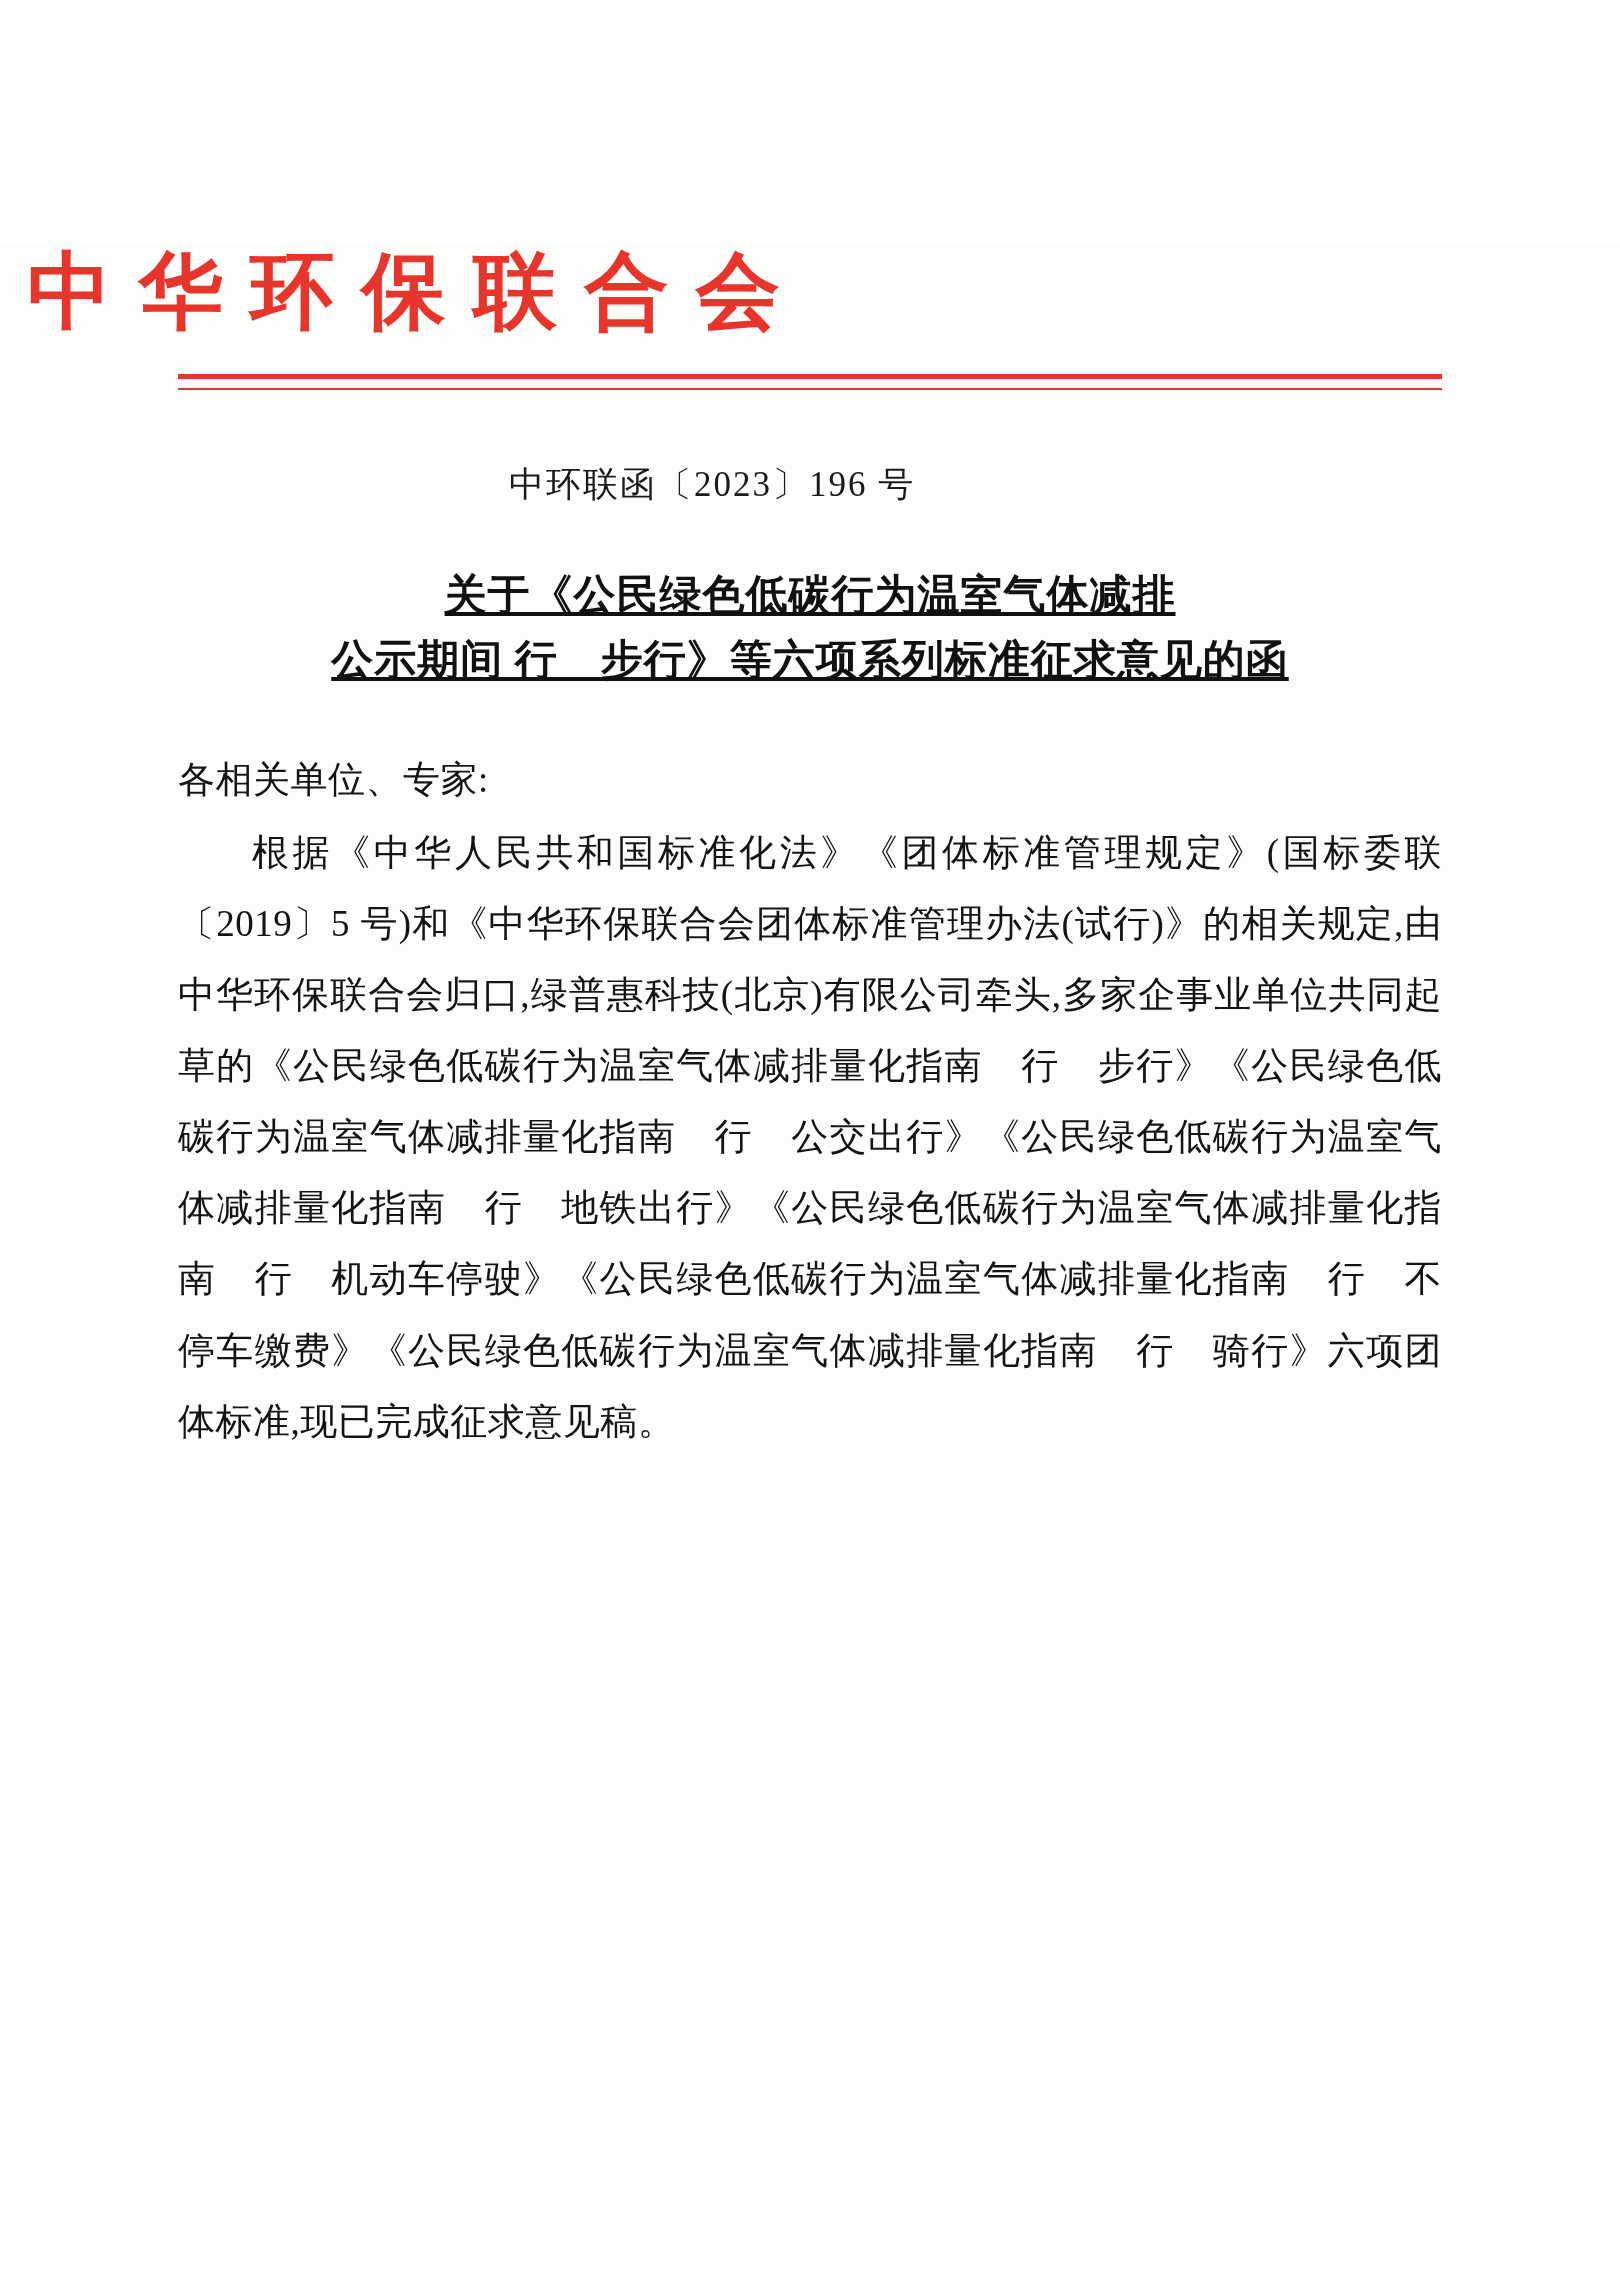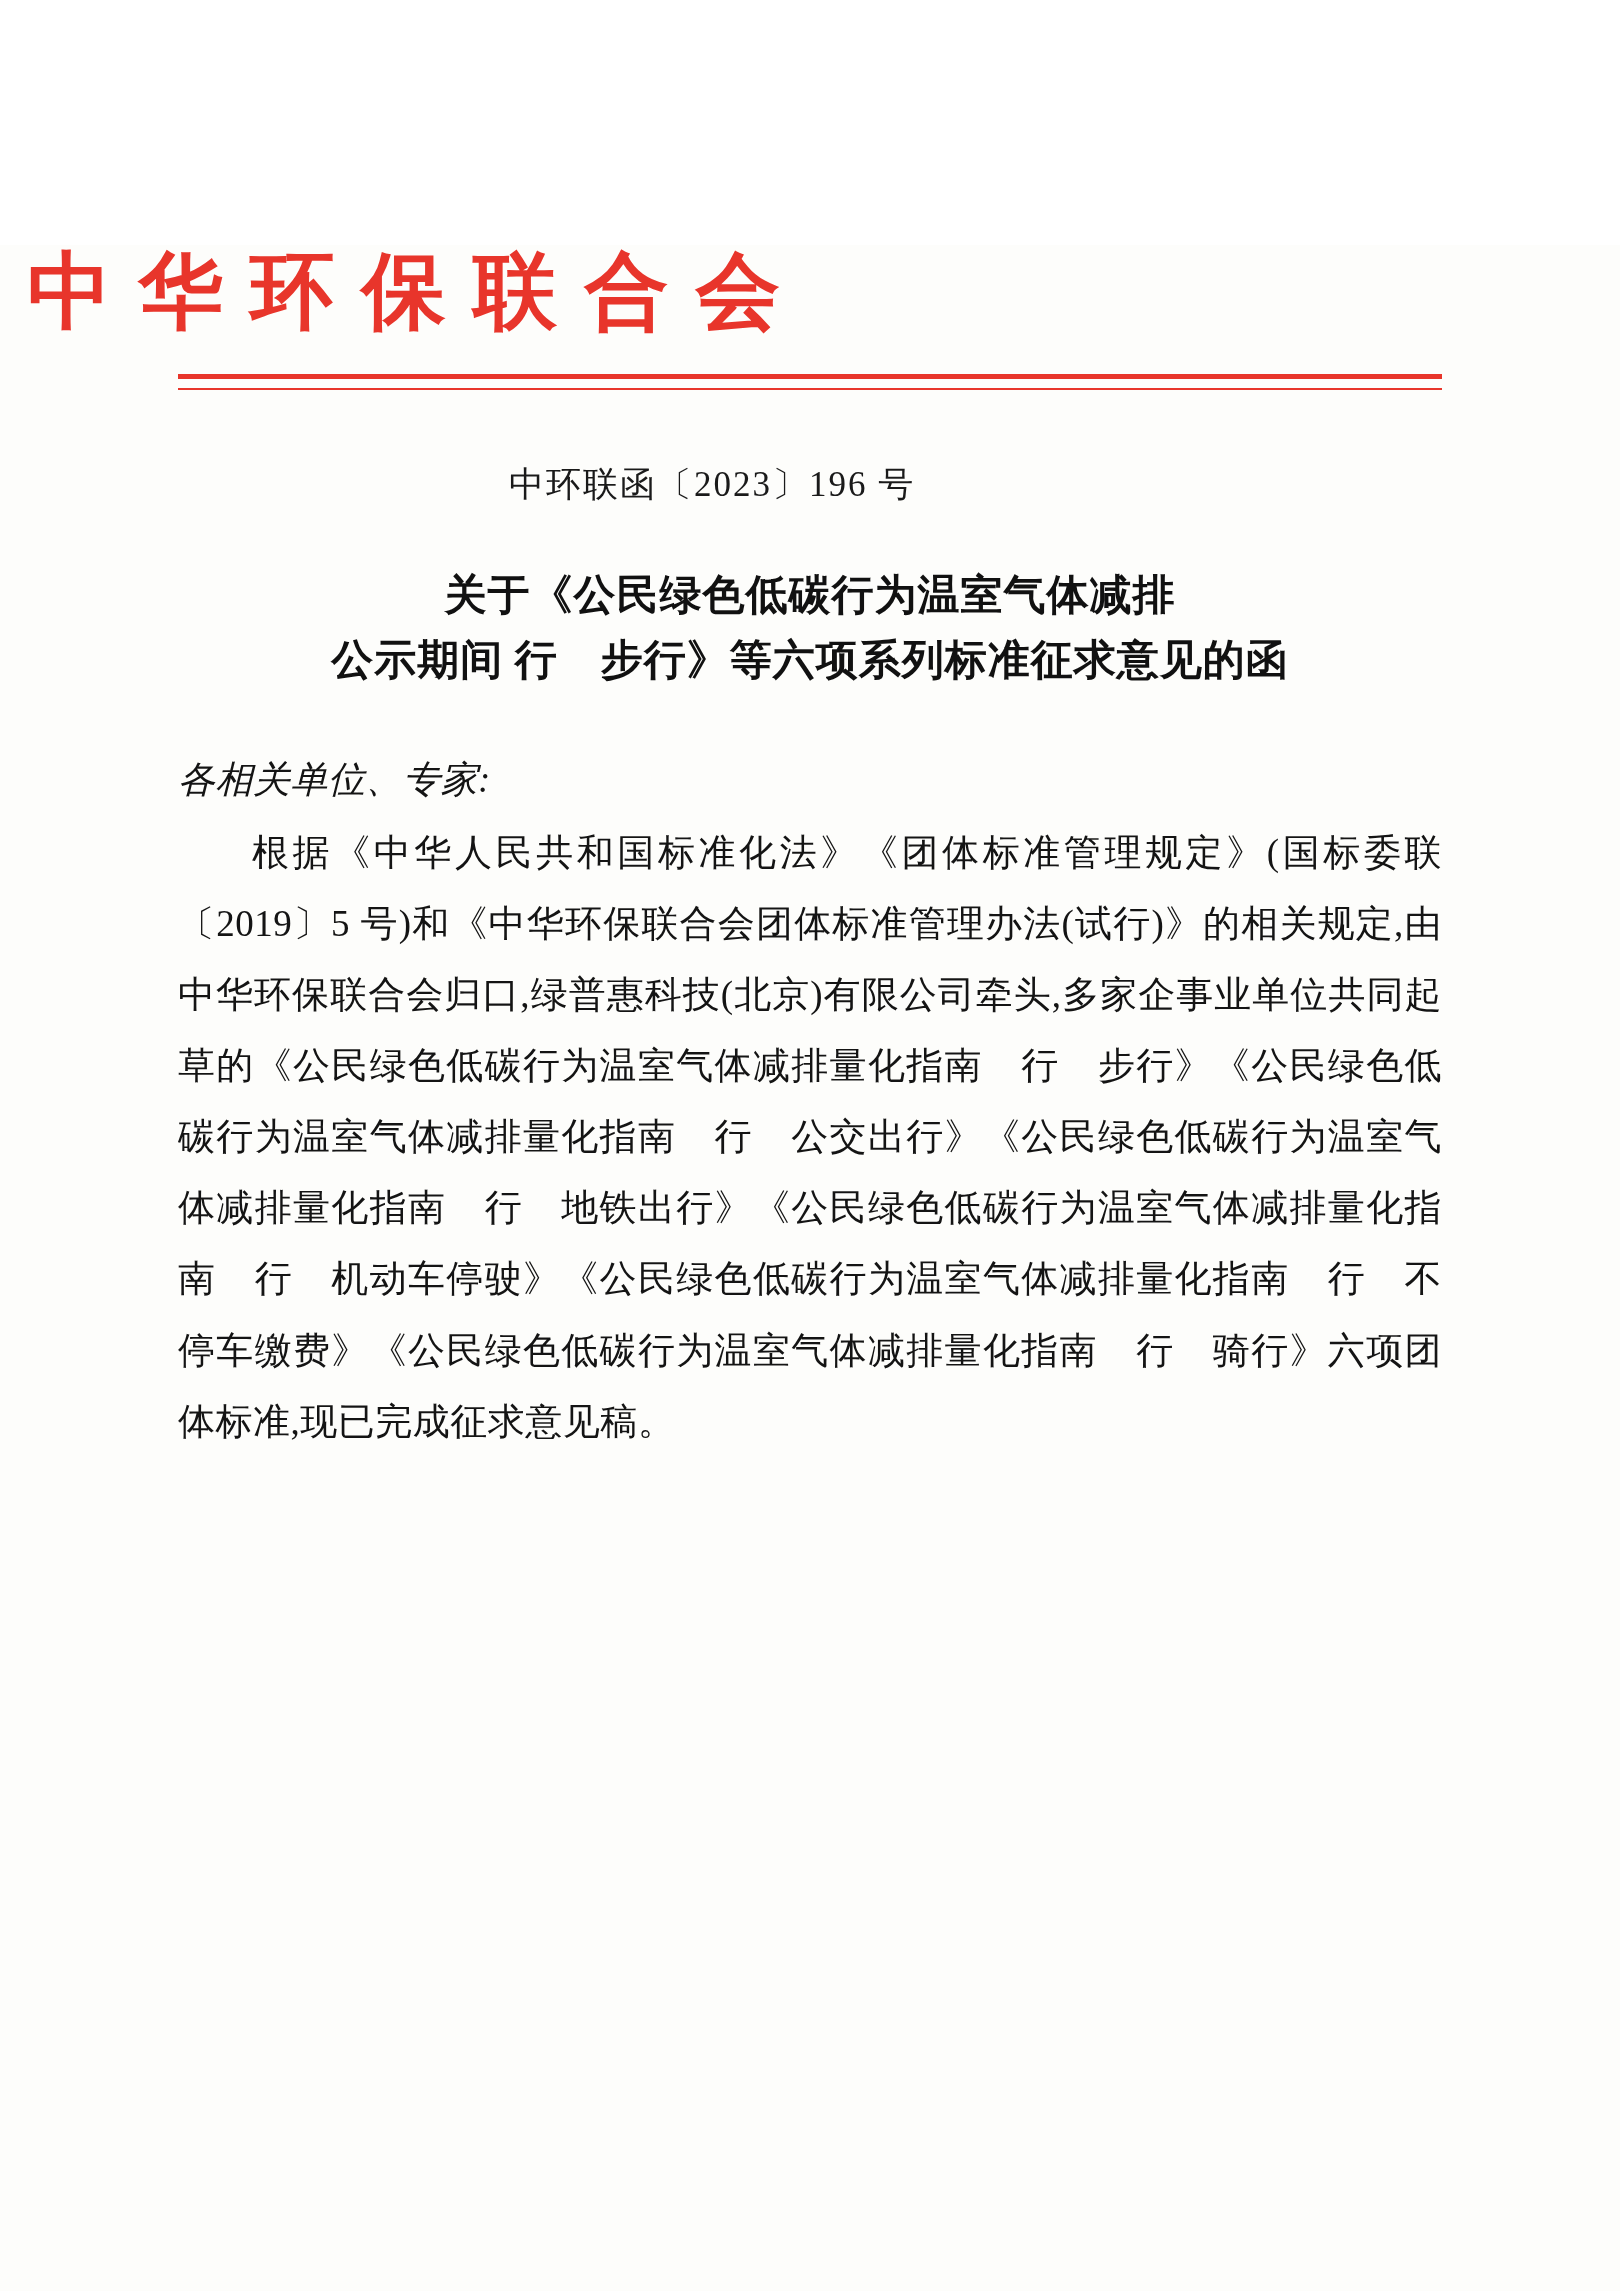--- a/index.html
+++ b/index.html
@@ -68,37 +68,37 @@
   
   .doc-title {
     margin-top: 55px;
     text-align: center;
     font-size: 42px;
     font-weight: bold;
     line-height: 1.55;
     letter-spacing: 1px;
     padding: 0 216px;
     color: #111;
+    text-decoration: underline;
   }
   .doc-title .line2 {
     display: block;
   }
 
   
   .body-wrap {
     margin: 51px auto 0 auto;
     width: 1264px;
     font-size: 37px;
     line-height: 1.92;
     letter-spacing: 0.5px;
     color: #141414;
   }
   .salutation {
     margin-bottom: 2px;
-    font-style: italic;
   }
   .para {
     text-indent: 74px;
     text-align: justify;
     text-justify: inter-ideograph;
     margin: 0;
   }
   .para + .para {
     margin-top: 0;
   }

